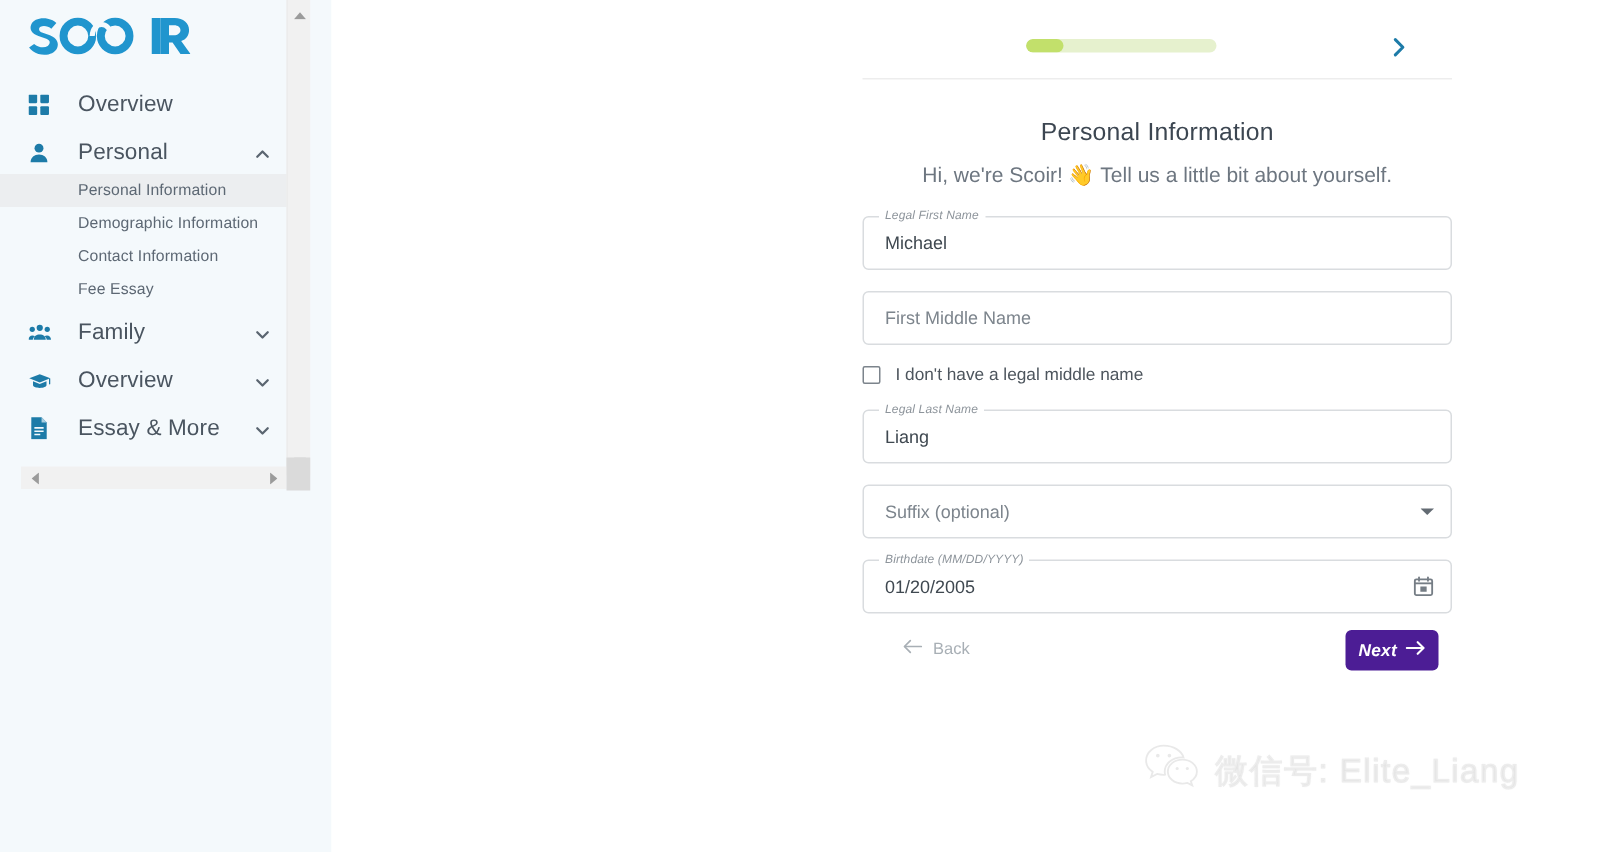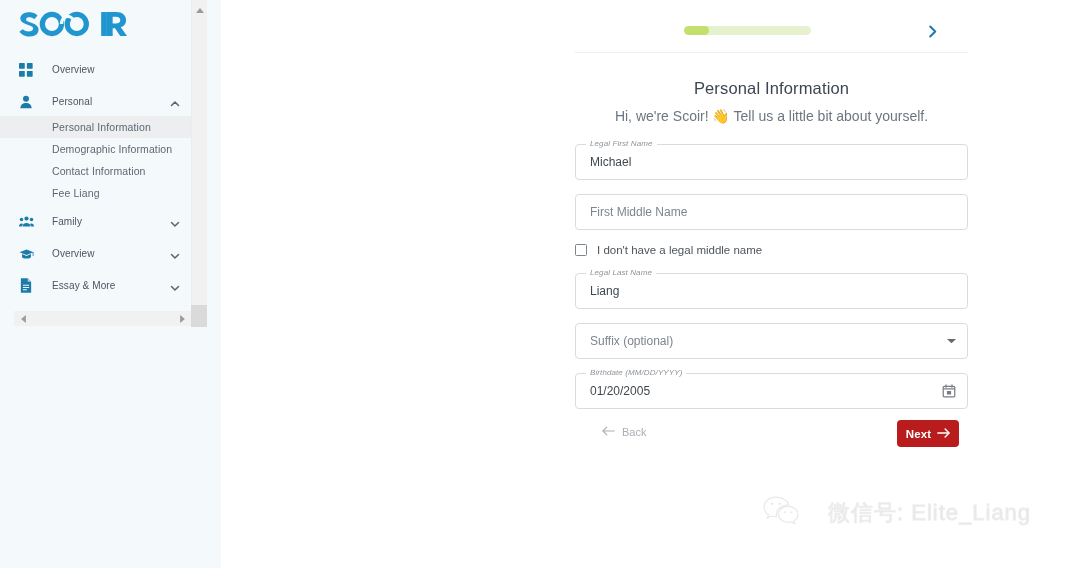--- a/index.html
+++ b/index.html
@@ -39,21 +39,21 @@
     cursor: pointer;
   }
   .nav-row .nav-icon {
     width: 18px; height: 18px;
     display: flex; align-items: center; justify-content: center;
     flex: 0 0 18px;
     color: #1d7ba8;
   }
   .nav-row .nav-label {
     margin-left: 17px;
-    font-size: 10px;
+    font-size: 15px;
     color: #4a5560;
     letter-spacing: .1px;
     white-space: nowrap;
   }
   .nav-row .nav-caret {
     position: absolute; right: 12px; top: 50%;
     transform: translateY(-50%);
     width: 12px; height: 12px;
     color: #5a6570;
   }
@@ -243,21 +243,21 @@
     font-size: 11.5px; font-weight: bold;
     display: flex; align-items: center; justify-content: center; gap: 6px;
     cursor: pointer;
     font-family: "Liberation Sans", sans-serif;
     letter-spacing: .2px;
   }
 
   
   #watermark {
     position: absolute; left: 762px; top: 495px;
-    display: flex; align-items: center; gap: 28px;
+    display: flex; align-items: center; gap: 10px;
     opacity: .62;
     pointer-events: none;
   }
   #watermark .wm-text {
     font-size: 22px;
     letter-spacing: 1px;
     color: transparent;
     -webkit-text-stroke: 0.8px #e2e2e2;
     text-shadow: 0 0 1px rgba(200,200,200,.8);
     white-space: nowrap;
@@ -320,21 +320,21 @@
         <div class="sub-row active">
           <span class="sub-label">Personal Information</span>
         </div>
         <div class="sub-row">
           <span class="sub-label">Demographic Information</span>
         </div>
         <div class="sub-row">
           <span class="sub-label">Contact Information</span>
         </div>
         <div class="sub-row">
-          <span class="sub-label">Fee Liang</span>
+          <span class="sub-label">Fee Essay</span>
         </div>
 
         <div class="nav-gap"></div>
 
         <div class="nav-row">
           <span class="nav-icon">
             <svg viewBox="0 0 18 14" width="15" height="13" fill="currentColor">
               <circle cx="9" cy="3.4" r="2.5"></circle>
               <circle cx="3" cy="4.6" r="2.1"></circle>
               <circle cx="15" cy="4.6" r="2.1"></circle>
@@ -492,21 +492,21 @@
       <button id="back-btn">
         <span>
           <svg viewBox="0 0 16 12" width="13" height="10" fill="none" stroke="#a8afb5" stroke-width="1.4" stroke-linecap="round" stroke-linejoin="round">
             <line x1="15" y1="6" x2="1.5" y2="6"></line>
             <polyline points="6,1.2 1.2,6 6,10.8"></polyline>
           </svg>
         </span>
         <span>Back</span>
       </button>
 
-      <button id="next-btn" style="background: #b91c1c;">
+      <button id="next-btn" style="background: #4c1d95; font-style: italic;">
         <span>Next</span>
         <span>
           <svg viewBox="0 0 16 12" width="13" height="10" fill="none" stroke="#ffffff" stroke-width="1.7" stroke-linecap="round" stroke-linejoin="round">
             <line x1="1" y1="6" x2="14.5" y2="6"></line>
             <polyline points="10,1.2 14.8,6 10,10.8"></polyline>
           </svg>
         </span>
       </button>
     </div>
 

